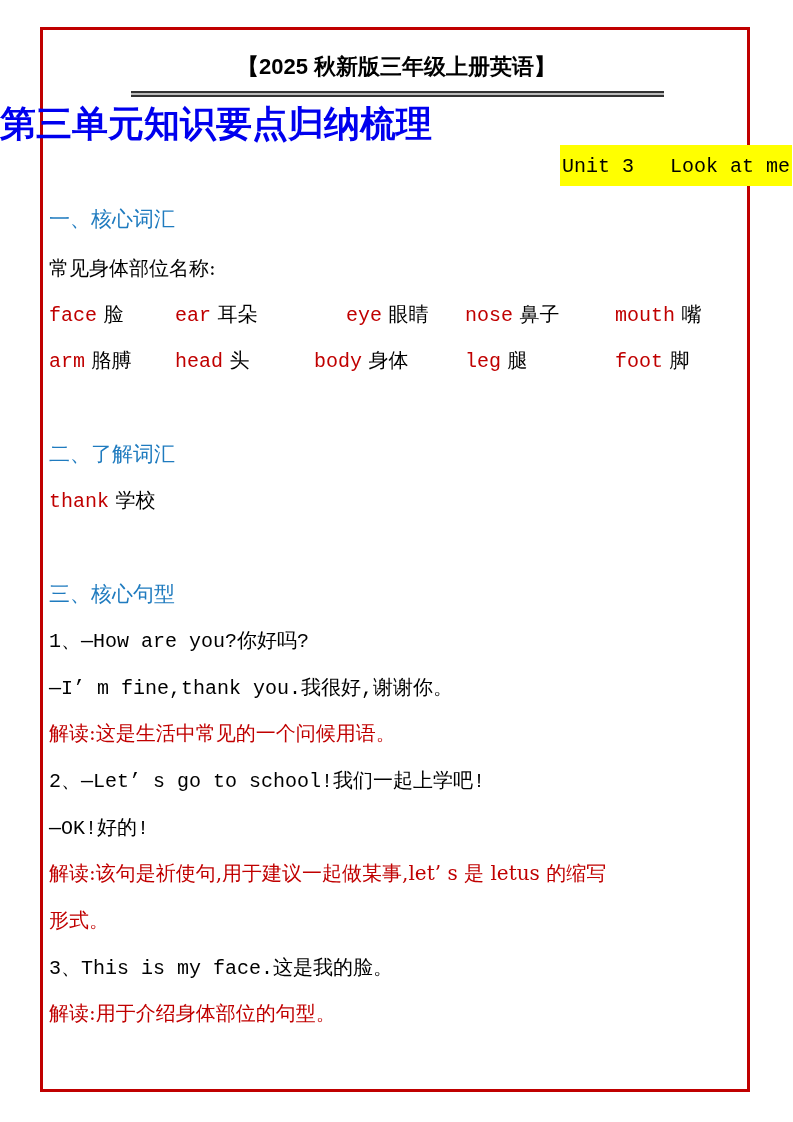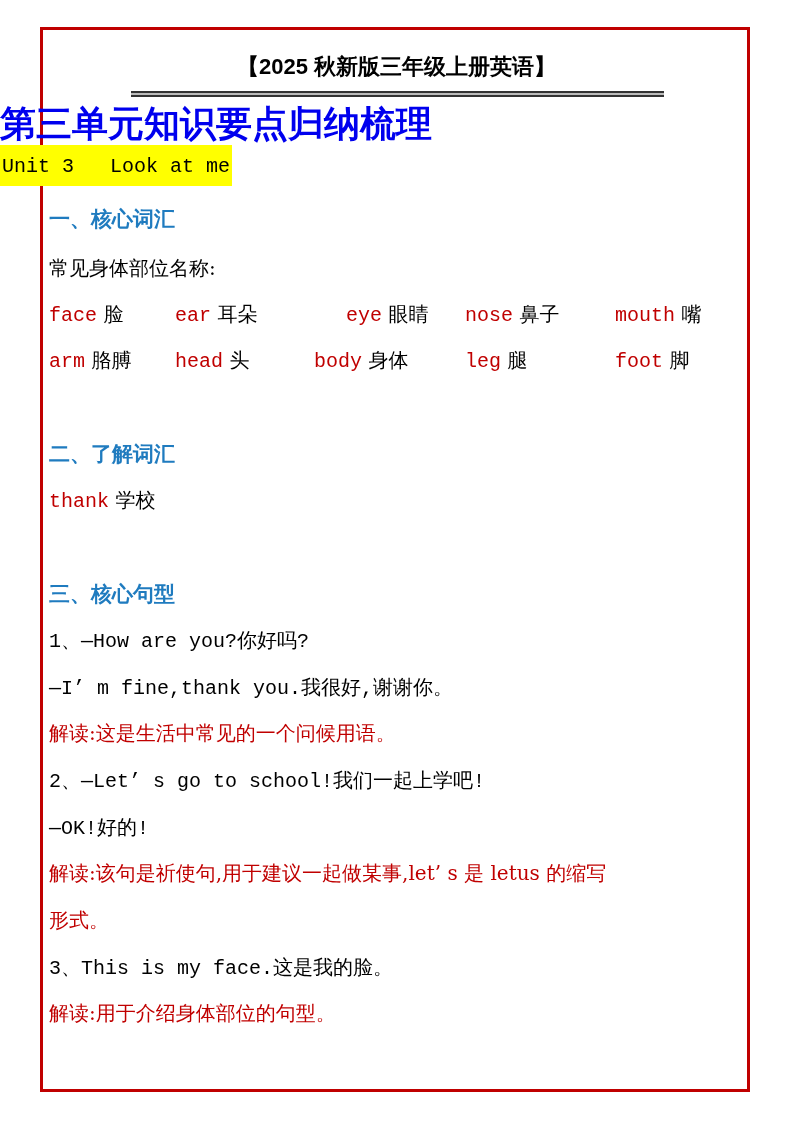--- a/index.html
+++ b/index.html
@@ -16,31 +16,31 @@
     .title-underline {
       position: absolute; left: 131px; width: 533px; top: 91px; height: 6px;
       border-top: 2px solid #333; border-bottom: 2px solid #333; box-sizing: border-box;
       background: #bbb;
     }
     .subtitle {
       position: absolute; left: 0; width: 715px; top: 100px; text-align: left;
       font-family: "Liberation Sans", sans-serif; font-weight: bold; font-size: 36px;
       color: #0000ee;
     }
-    .unit-wrap { position: absolute; left: 0; width: 639px; top: 145px; text-align: left; }
+    .unit-wrap { position: absolute; left: 0; width: 792px; top: 145px; text-align: right; }
     .unit-badge {
       display: inline-block; background: #ffff00; padding: 10px 2px 8px 2px;
       font-family: "Liberation Mono", monospace; font-size: 20px; color: #000; white-space: pre;
     }
     .content {
       position: absolute; left: 49px; top: 200px; width: 700px;
       font-family: "DejaVu Serif", serif; font-size: 20px; color: #000;
     }
     .line { position: absolute; left: 0; white-space: pre; }
-    .heading { color: #1f7bbf; font-size: 21px; font-weight: bold; }
+    .heading { color: #1f7bbf; font-size: 21px; }
     .en { font-family: "Liberation Mono", monospace; }
     .red { color: #c00000; }
     .vocab-row { position: absolute; left: 0; width: 700px; height: 30px; }
     .vocab-item { position: absolute; top: 0; white-space: nowrap; }
     .vocab-item .en { color: #c00000; }
   </style>
 </head>
 <body>
 
 <div class="page-border"></div>

